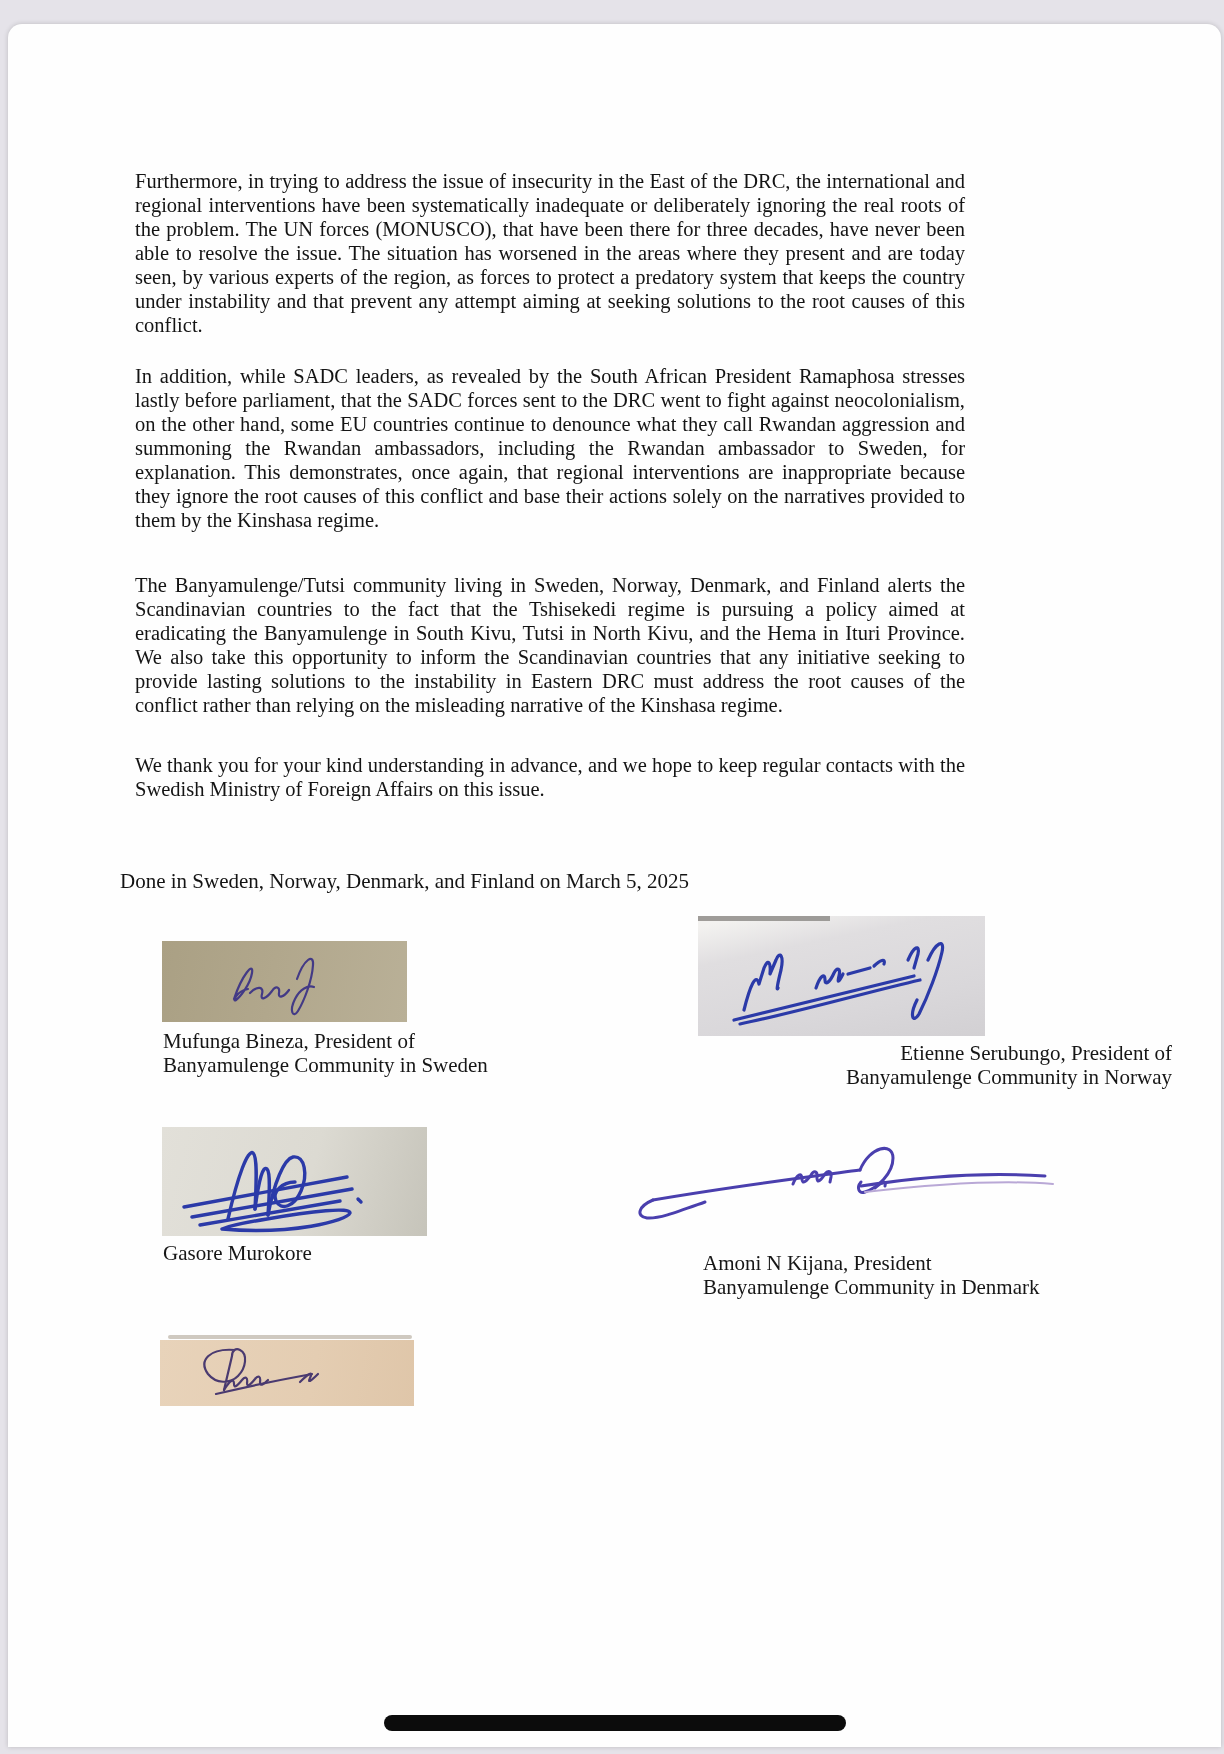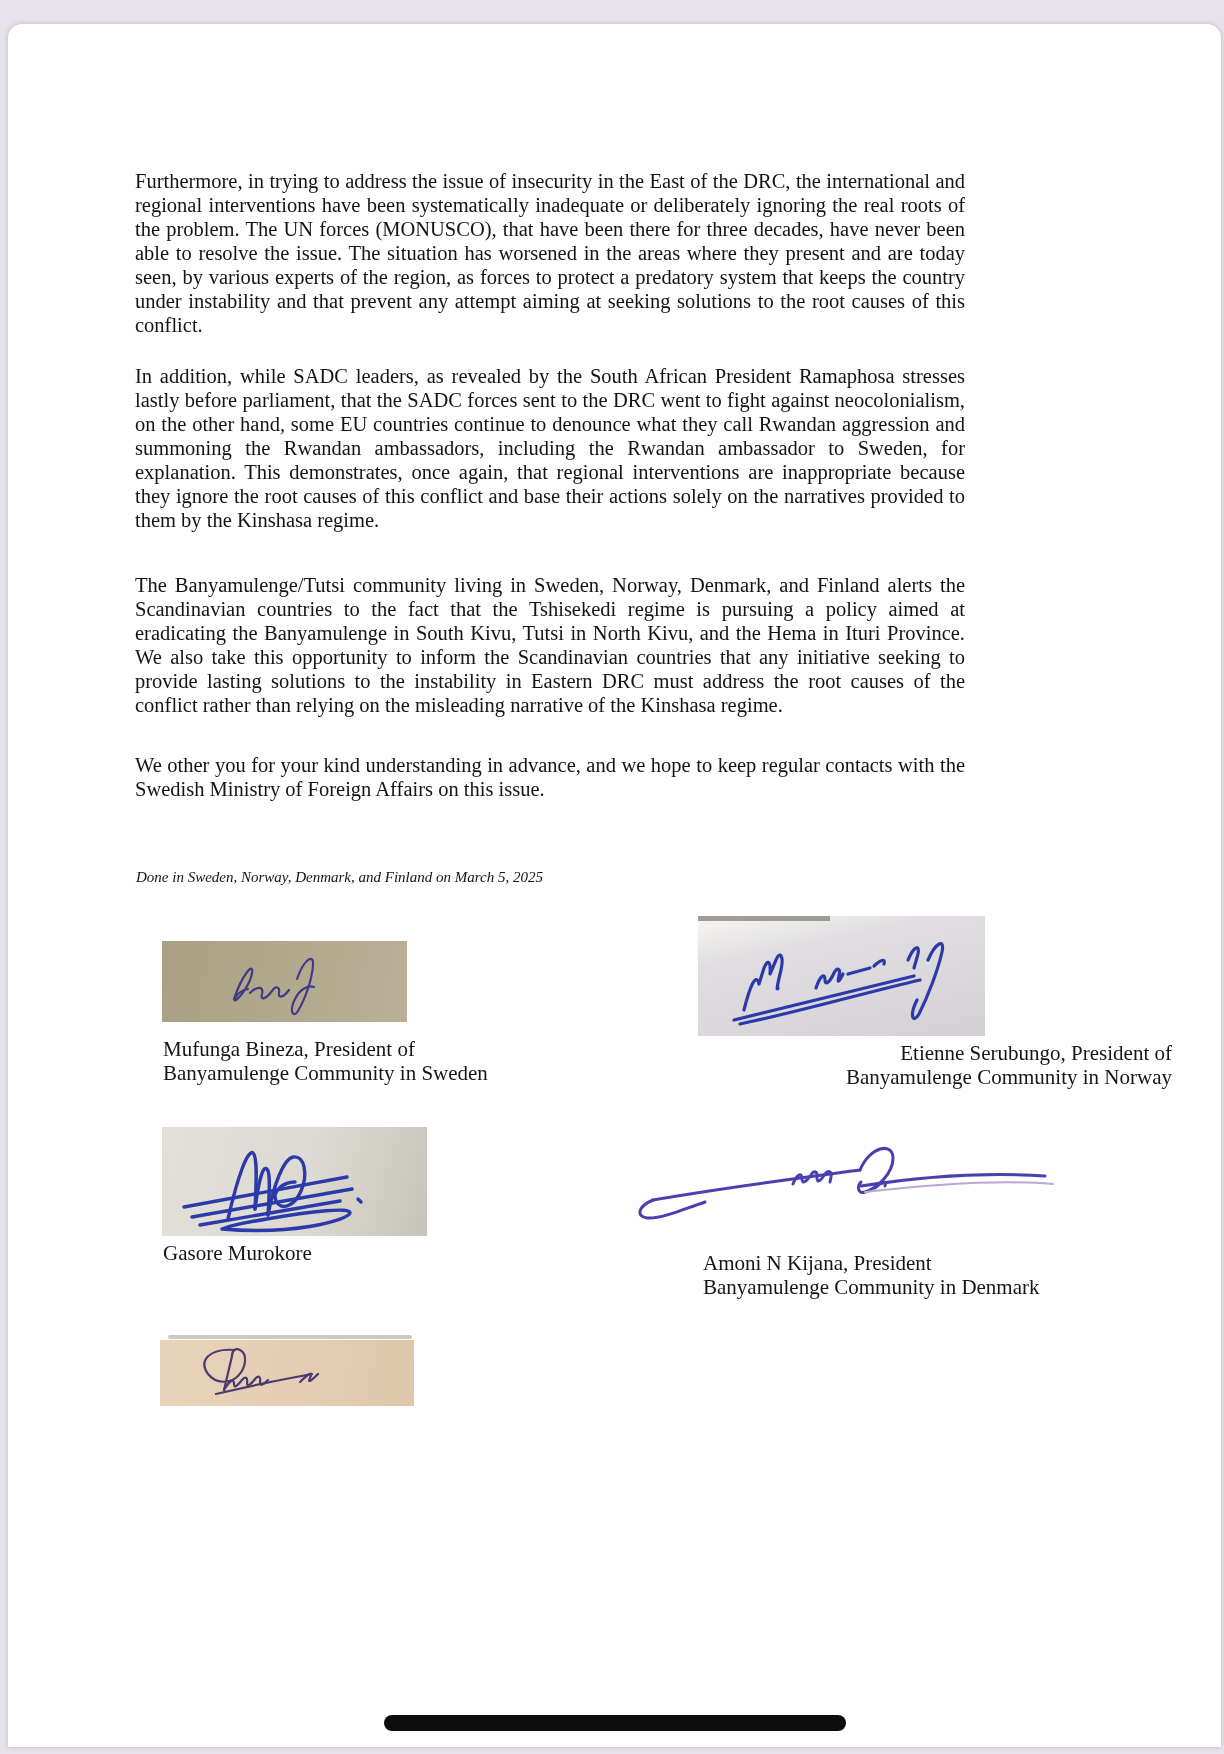--- a/index.html
+++ b/index.html
@@ -14,60 +14,60 @@
     border-radius:14px 14px 0 0;
     box-shadow:0 0 5px rgba(0,0,0,.18);
   }
   .para{
     position:absolute;left:127px;width:830px;margin:0;
     font-size:20.5px;line-height:24px;text-align:justify;
     color:var(--text,#141414);
   }
   #p1{top:145px;} #p2{top:332px;margin-top:8px;} #p3{top:549px;} #p4{top:729px;}
   .date-line{
-    position:absolute;left:128px;top:845px;width:700px;
-    font-size:15px;color:var(--text,#141414);font-style:italic;
+    position:absolute;left:112px;top:845px;width:700px;
+    font-size:21px;color:var(--text,#141414);
   }
   .sig-box{position:absolute;overflow:hidden;}
   .sig-box svg{display:block;width:100%;height:100%;}
   .sig1{left:154px;top:917px;width:245px;height:81px;
     background:linear-gradient(100deg,#aaa084 0%,var(--box-tan,#b1a78c) 45%,#b9b097 100%);}
   .sig2{left:690px;top:892px;width:287px;height:120px;
     background:linear-gradient(168deg,#f3f2f0 6%,#e0dee0 28%,var(--box-gray,#d9d7da) 70%,#d2d0d3 100%);}
   .sig2::before{content:"";position:absolute;left:0;top:0;width:46%;height:5px;background:#8f8d8a;opacity:.85;}
   .sig3{left:154px;top:1103px;width:265px;height:109px;
     background:linear-gradient(105deg,#e2e0d9 0%,var(--box-warm-gray,#dcdad2) 55%,#c6c4ba 100%);}
   .sig5{left:152px;top:1316px;width:254px;height:66px;
     background:linear-gradient(100deg,#e8d3ba 0%,var(--box-peach,#e4cdb2) 60%,#dfc6a9 100%);}
   .sig5-torn{position:absolute;left:160px;top:1311px;width:244px;height:4px;background:#cfc9c0;border-radius:2px;}
   .sig-free{position:absolute;left:617px;top:1112px;width:440px;height:92px;}
   .sig-free svg{display:block;width:100%;height:100%;}
   .sig-label{
     position:absolute;font-size:21px;line-height:23.5px;color:#161616;width:470px;
   }
-  .lbl1{left:155px;top:1006px;margin-top:8px;}
+  .lbl1{left:155px;top:1006px;}
   .lbl2{left:694px;top:1018px;text-align:right;}
   .lbl3{left:155px;top:1218px;}
   .lbl4{left:695px;top:1228px;}
   .lbl5{left:155px;top:1388px;}
   .home-bar{
     position:absolute;left:376px;top:1691px;width:462px;height:16px;border-radius:9px;
     background:var(--home-bar,#0c0c0c);
   }
   .stroke{fill:none;stroke-linecap:round;stroke-linejoin:round;}
 </style>
 </head>
 <body>
 
 <div class="page">
 
   <p class="para" id="p1">Furthermore, in trying to address the issue of insecurity in the East of the DRC, the international and regional interventions have been systematically inadequate or deliberately ignoring the real roots of the problem. The UN forces (MONUSCO), that have been there for three decades, have never been able to resolve the issue. The situation has worsened in the areas where they present and are today seen, by various experts of the region, as forces to protect a predatory system that keeps the country under instability and that prevent any attempt aiming at seeking solutions to the root causes of this conflict.</p>
   <p class="para" id="p2">In addition, while SADC leaders, as revealed by the South African President Ramaphosa stresses lastly before parliament, that the SADC forces sent to the DRC went to fight against neocolonialism, on the other hand, some EU countries continue to denounce what they call Rwandan aggression and summoning the Rwandan ambassadors, including the Rwandan ambassador to Sweden, for explanation. This demonstrates, once again, that regional interventions are inappropriate because they ignore the root causes of this conflict and base their actions solely on the narratives provided to them by the Kinshasa regime.</p>
   <p class="para" id="p3">The Banyamulenge/Tutsi community living in Sweden, Norway, Denmark, and Finland alerts the Scandinavian countries to the fact that the Tshisekedi regime is pursuing a policy aimed at eradicating the Banyamulenge in South Kivu, Tutsi in North Kivu, and the Hema in Ituri Province. We also take this opportunity to inform the Scandinavian countries that any initiative seeking to provide lasting solutions to the instability in Eastern DRC must address the root causes of the conflict rather than relying on the misleading narrative of the Kinshasa regime.</p>
-  <p class="para" id="p4">We other you for your kind understanding in advance, and we hope to keep regular contacts with the Swedish Ministry of Foreign Affairs on this issue.</p>
+  <p class="para" id="p4">We thank you for your kind understanding in advance, and we hope to keep regular contacts with the Swedish Ministry of Foreign Affairs on this issue.</p>
 
   <div class="date-line">Done in Sweden, Norway, Denmark, and Finland on March 5, 2025</div>
 
   <div class="sig-box sig1">
     <svg viewBox="0 0 245 81">
       <g class="stroke" stroke="var(--ink-violet,#433a86)" stroke-width="2.2">
         <path d="M72,58 C80,34 92,20 90,32 C88,44 78,56 74,59 C70,62 74,50 86,48"></path>
         <path d="M88,52 C96,44 102,46 100,53 C98,60 104,58 110,50 C114,44 118,46 117,52 C116,58 122,56 127,49"></path>
         <path d="M135,38 C142,18 152,12 151,24 C150,40 142,60 136,70 C131,78 127,70 133,58 C138,48 146,44 152,46"></path>
       </g>

